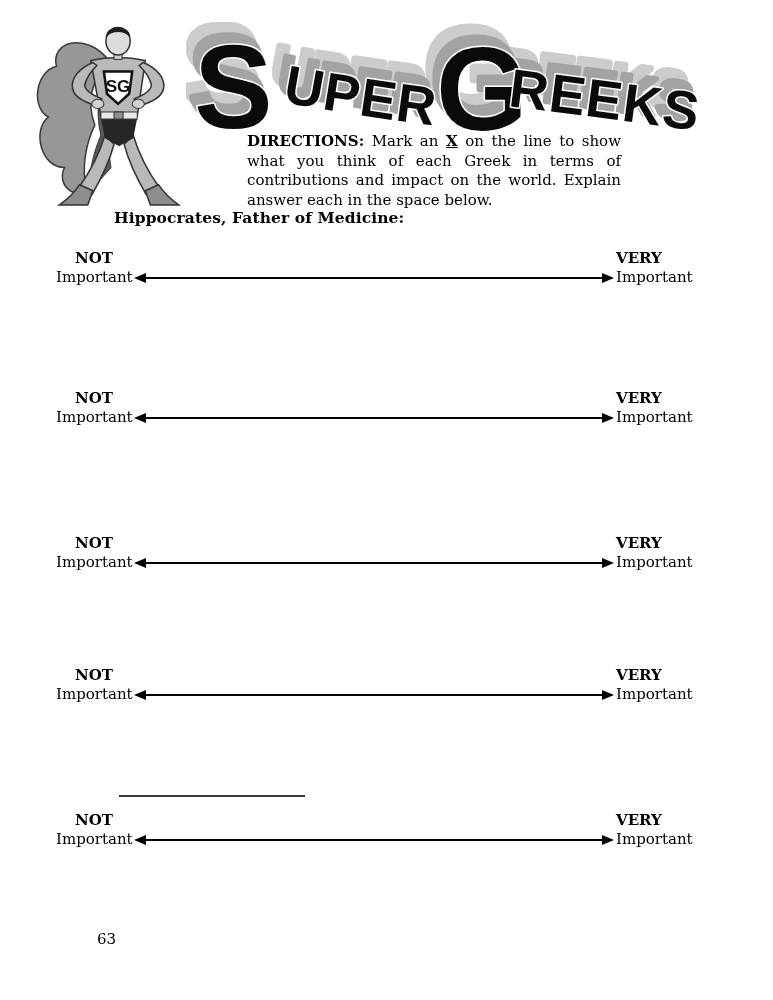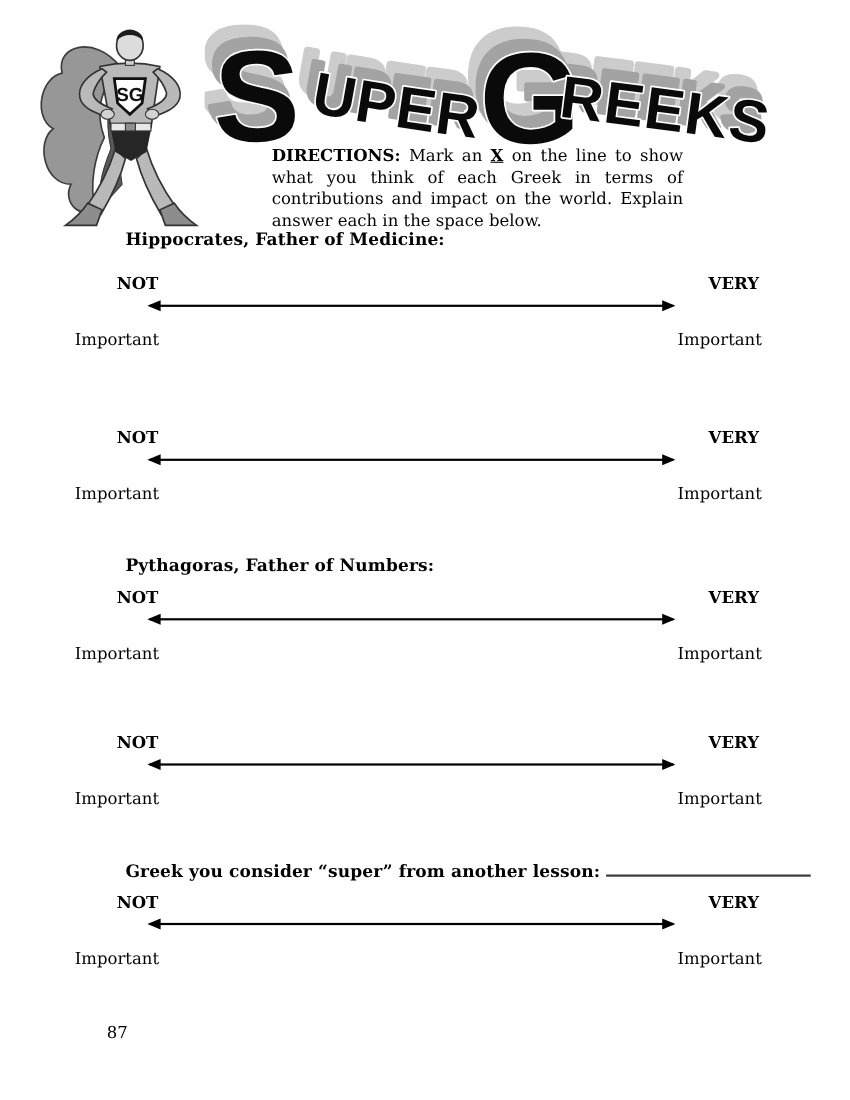--- a/index.html
+++ b/index.html
@@ -24,24 +24,24 @@
     white-space:nowrap;letter-spacing:0.1px;
   }
   #h1{top:208px}#h2{top:357px}#h3{top:504px}#h4{top:649px}#h5{top:780px}
   .blank-line{
     display:inline-block;width:186px;height:15px;
     border-bottom:2px solid #3a3a3a;margin-left:5px;
   }
   
   .scale{position:absolute;left:56px;width:634px;height:42px;}
   #s1{top:249px}#s2{top:389px}#s3{top:534px}#s4{top:666px}#s5{top:811px}
-  .scale .left-labels{position:absolute;left:12px;top:0;width:76px;text-align:right;}
-  .scale .right-labels{position:absolute;right:0;top:0;width:74px;text-align:right;}
+  .scale .left-labels{position:absolute;left:0;top:0;width:76px;text-align:center;}
+  .scale .right-labels{position:absolute;right:0;top:0;width:74px;text-align:left;}
   .lbl-top{font-size:15px;font-weight:bold;line-height:19px;}
-  .lbl-bottom{font-size:15px;line-height:19px;margin-top:32px;}
+  .lbl-bottom{font-size:15px;line-height:19px;}
   .arrow-line{
     position:absolute;left:80px;right:78px;top:28px;height:2px;background:#000;
   }
   .arrow-line::before{
     content:"";position:absolute;left:-2px;top:-4px;width:0;height:0;
     border-top:5px solid transparent;border-bottom:5px solid transparent;
     border-right:12px solid #000;
   }
   .arrow-line::after{
     content:"";position:absolute;right:-2px;top:-4px;width:0;height:0;
@@ -114,22 +114,21 @@
         <text font-size="54"><textPath href="#arcSuper">UPER</textPath></text>
         <text x="250" y="108" font-size="118">G</text>
         <text font-size="54"><textPath href="#arcGreeks">REEKS</textPath></text>
       </g>
     </g>
   </svg>
 
   <div class="directions"><span class="dlabel">DIRECTIONS:</span> <span>Mark an</span> <span class="x-mark">X</span> <span>on the line to show what you think of each Greek in terms of contributions and impact on the world. Explain answer each in the space below.</span></div>
 
   <div class="heading" id="h1">Hippocrates, Father of Medicine:</div>
-  <div class="heading" id="h3">Pythagoras, Father of Numbers:</div>
-  <div class="heading" id="h5"><span>Greek you consider “super” from another lesson:</span><span class="blank-line"></span></div>
+  <div class="heading" id="h5"><span class="blank-line"></span></div>
 
   <div class="scale" id="s1">
     <div class="left-labels">
       <div class="lbl-top">NOT</div>
       <div class="lbl-bottom">Important</div>
     </div>
     <div class="arrow-line"></div>
     <div class="right-labels">
       <div class="lbl-top">VERY</div>
       <div class="lbl-bottom">Important</div>
@@ -177,15 +176,15 @@
       <div class="lbl-top">NOT</div>
       <div class="lbl-bottom">Important</div>
     </div>
     <div class="arrow-line"></div>
     <div class="right-labels">
       <div class="lbl-top">VERY</div>
       <div class="lbl-bottom">Important</div>
     </div>
   </div>
 
-  <div class="page-number">87</div>
+  <div class="page-number">63</div>
 
 </div>
 
 </body></html>

